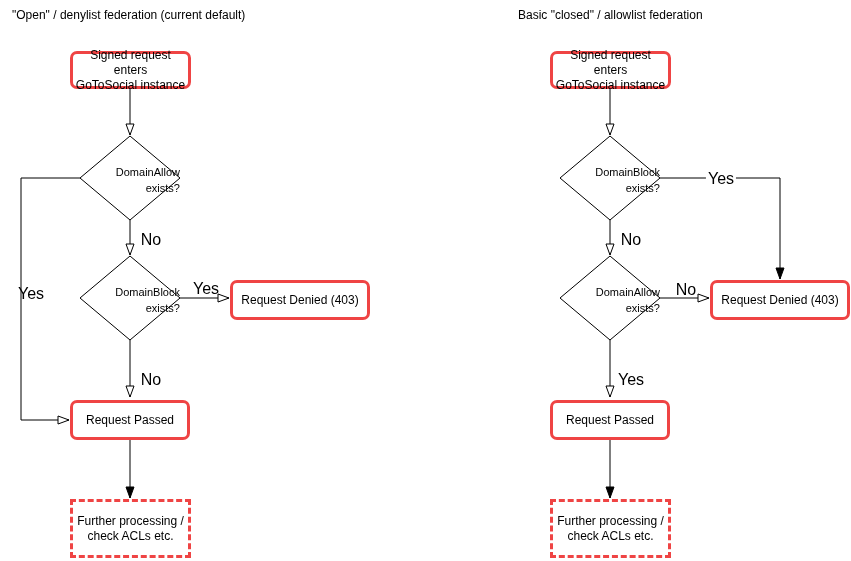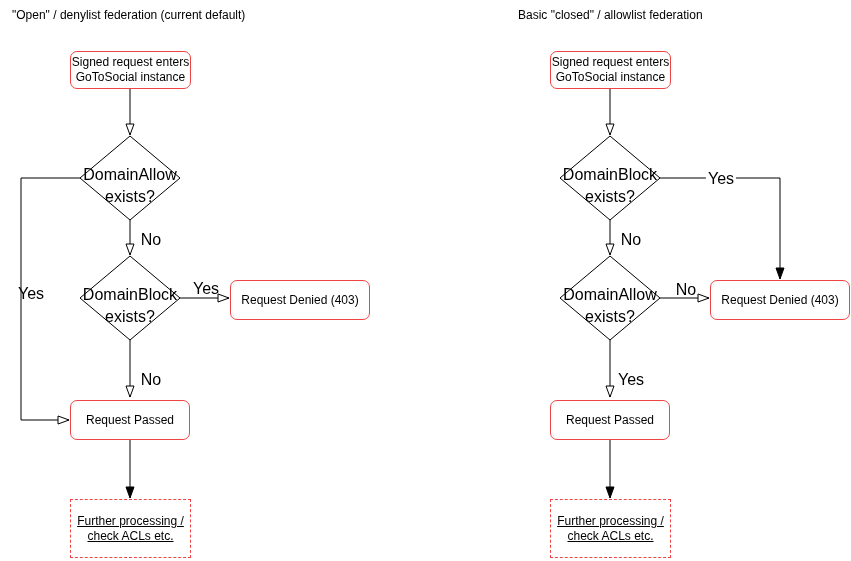--- a/index.html
+++ b/index.html
@@ -15,42 +15,41 @@
   .layer { position: absolute; left: 0; top: 0; }
   .dtitle {
     position: absolute;
     font-size: 12px;
     line-height: 14px;
     white-space: nowrap;
   }
   .box {
     position: absolute;
     box-sizing: border-box;
-    border: 1px solid #ef4444;
+    border: 3px solid #ef4444;
     border-radius: 7px;
     background: #ffffff;
     display: flex;
     align-items: center;
     justify-content: center;
     text-align: center;
     font-size: 12px;
     line-height: 15px;
     white-space: pre-line;
   }
   .box.dashed {
     border-style: dashed;
     border-radius: 0;
-    text-decoration: underline;
   }
   .dlabel {
     position: absolute;
     width: 100px;
-    text-align: center;
-    font-size: 16px;
-    line-height: 22px;
+    text-align: right;
+    font-size: 11px;
+    line-height: 16px;
     white-space: pre-line;
   }
   .elabel {
     position: absolute;
     font-size: 16px;
     line-height: 12px;
     transform: translate(-50%, -50%);
     white-space: nowrap;
   }
   .elabel.bg { background: #ffffff; padding: 0 2px; }

